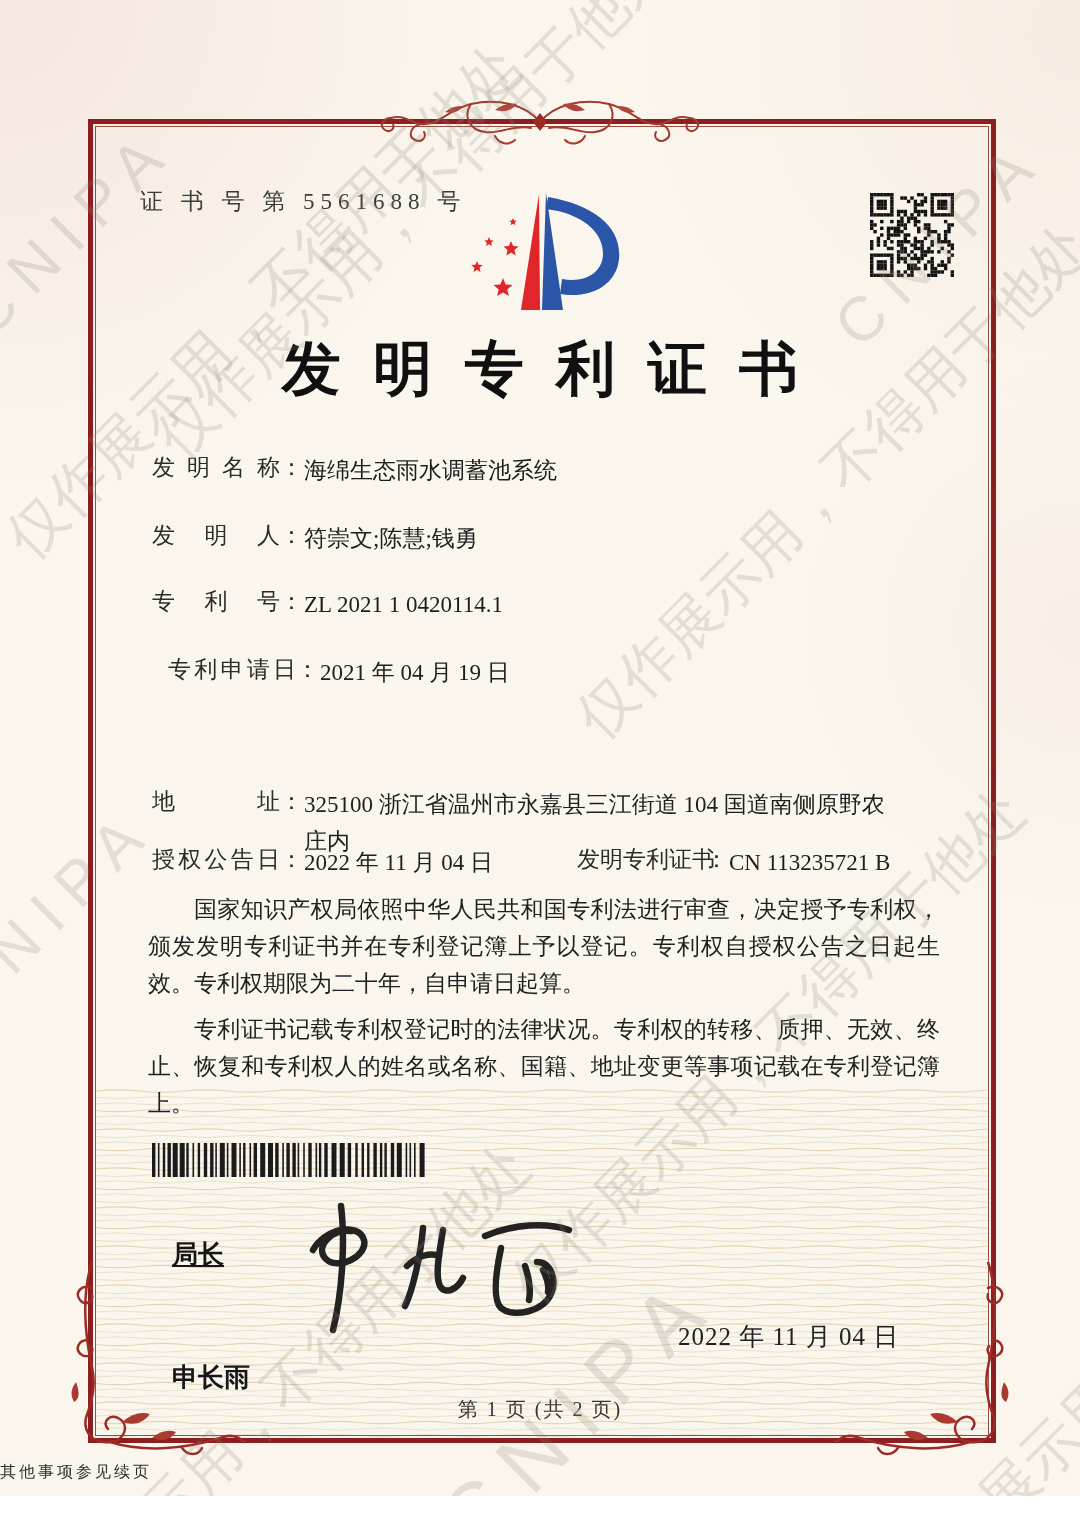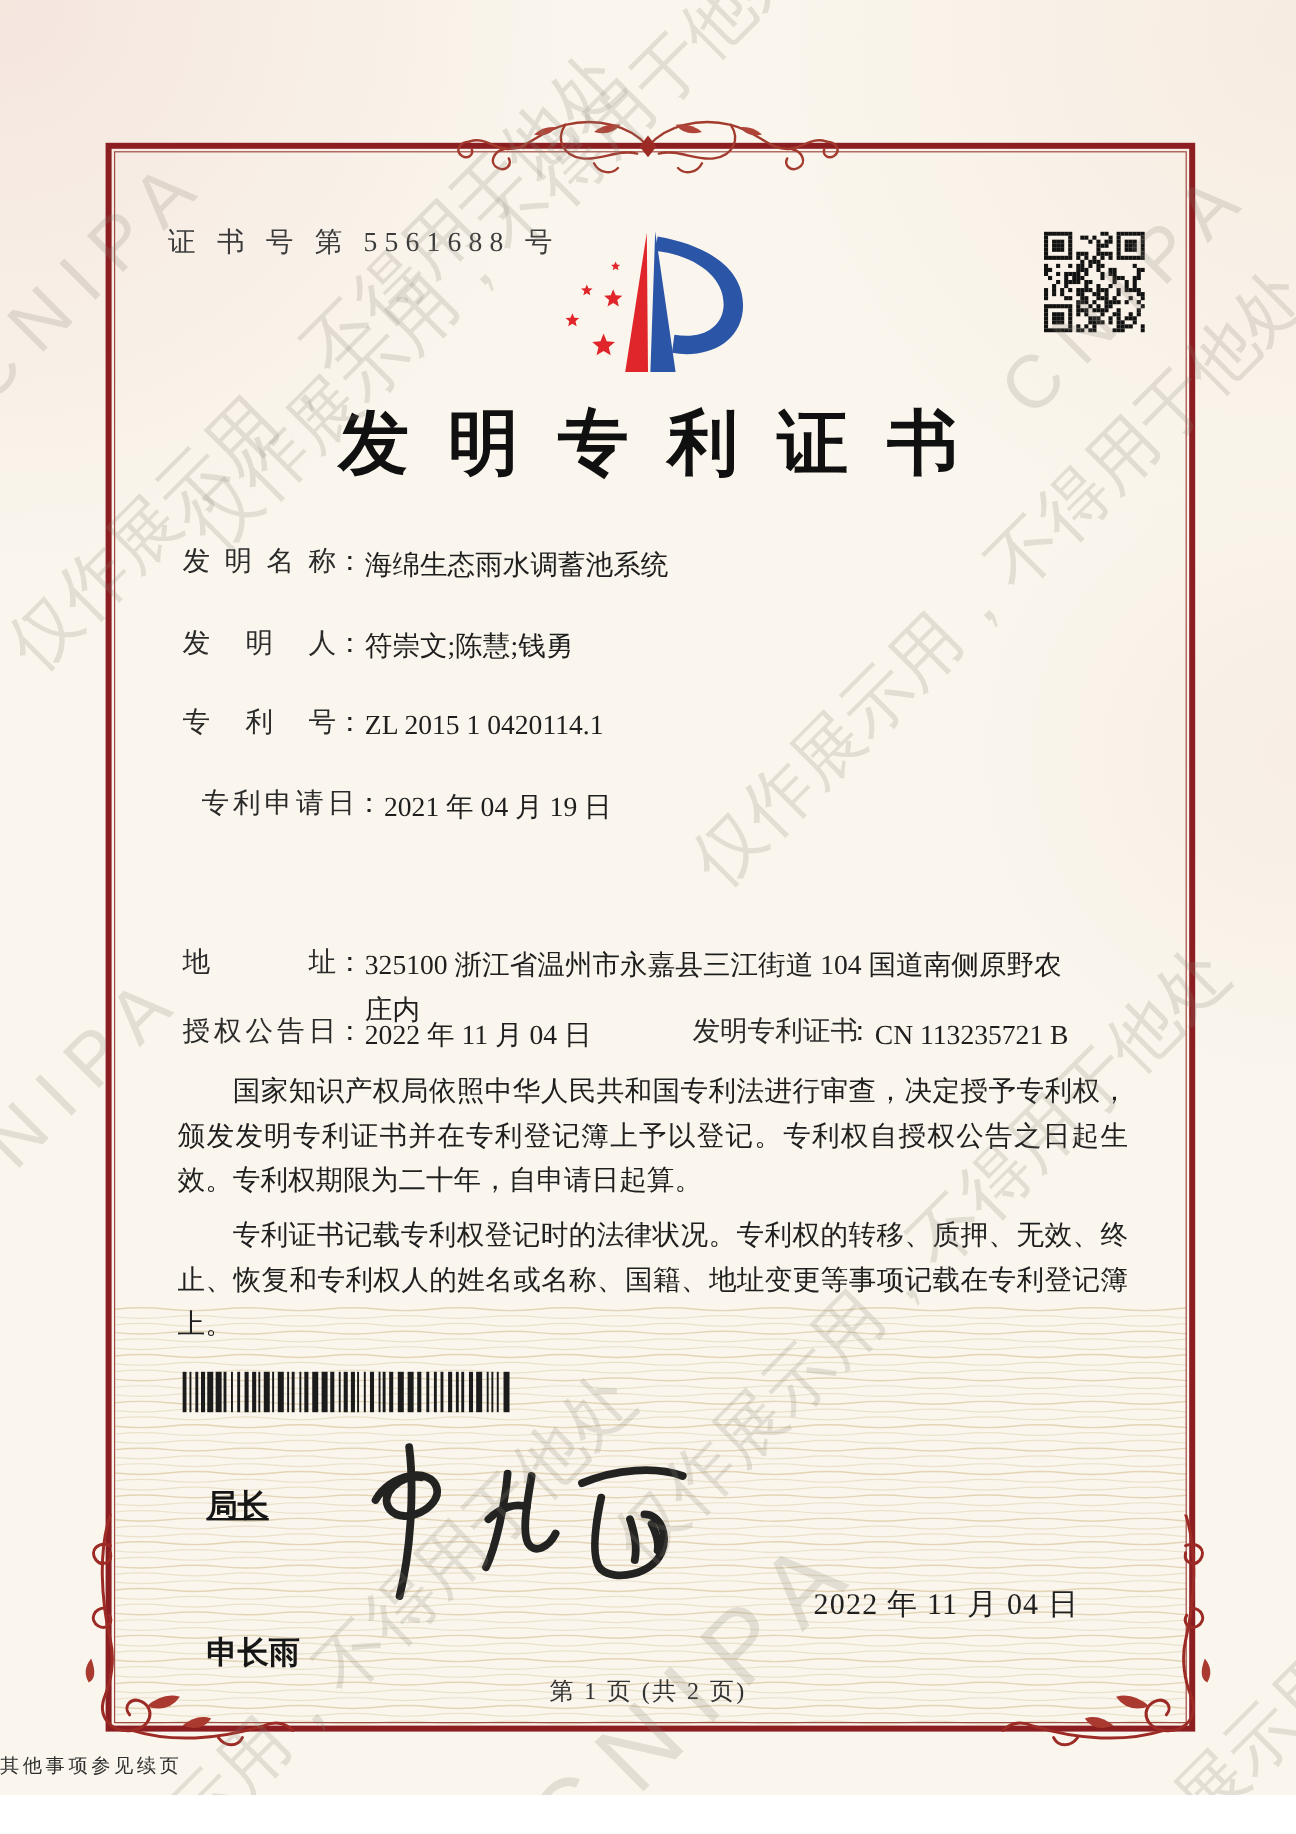--- a/index.html
+++ b/index.html
@@ -414,21 +414,21 @@
   <div class="content title">发明专利证书</div>
 
   <div class="content fields">
     <div class="frow" style="top:0;">
       <span class="flabel">发明名称</span><span class="fcolon">：</span><span class="fvalue">海绵生态雨水调蓄池系统</span>
     </div>
     <div class="frow" style="top:68px;">
       <span class="flabel">发明人</span><span class="fcolon">：</span><span class="fvalue">符崇文;陈慧;钱勇</span>
     </div>
     <div class="frow" style="top:134px;">
-      <span class="flabel">专利号</span><span class="fcolon">：</span><span class="fvalue">ZL 2015 1 0420114.1</span>
+      <span class="flabel">专利号</span><span class="fcolon">：</span><span class="fvalue">ZL 2021 1 0420114.1</span>
     </div>
     <div class="frow" style="top:202px;margin-left:16px;">
       <span class="flabel">专利申请日</span><span class="fcolon">：</span><span class="fvalue">2021 年 04 月 19 日</span>
     </div>
     <div class="frow wrap" style="top:334px;">
       <span class="flabel">地址</span><span class="fcolon">：</span><span class="fvalue addr">325100 浙江省温州市永嘉县三江街道 104 国道南侧原野农庄内</span>
     </div>
     <div class="frow" style="top:392px;">
       <span>
         <span class="flabel">授权公告日</span><span class="fcolon">：</span><span class="fvalue">2022 年 11 月 04 日</span>

